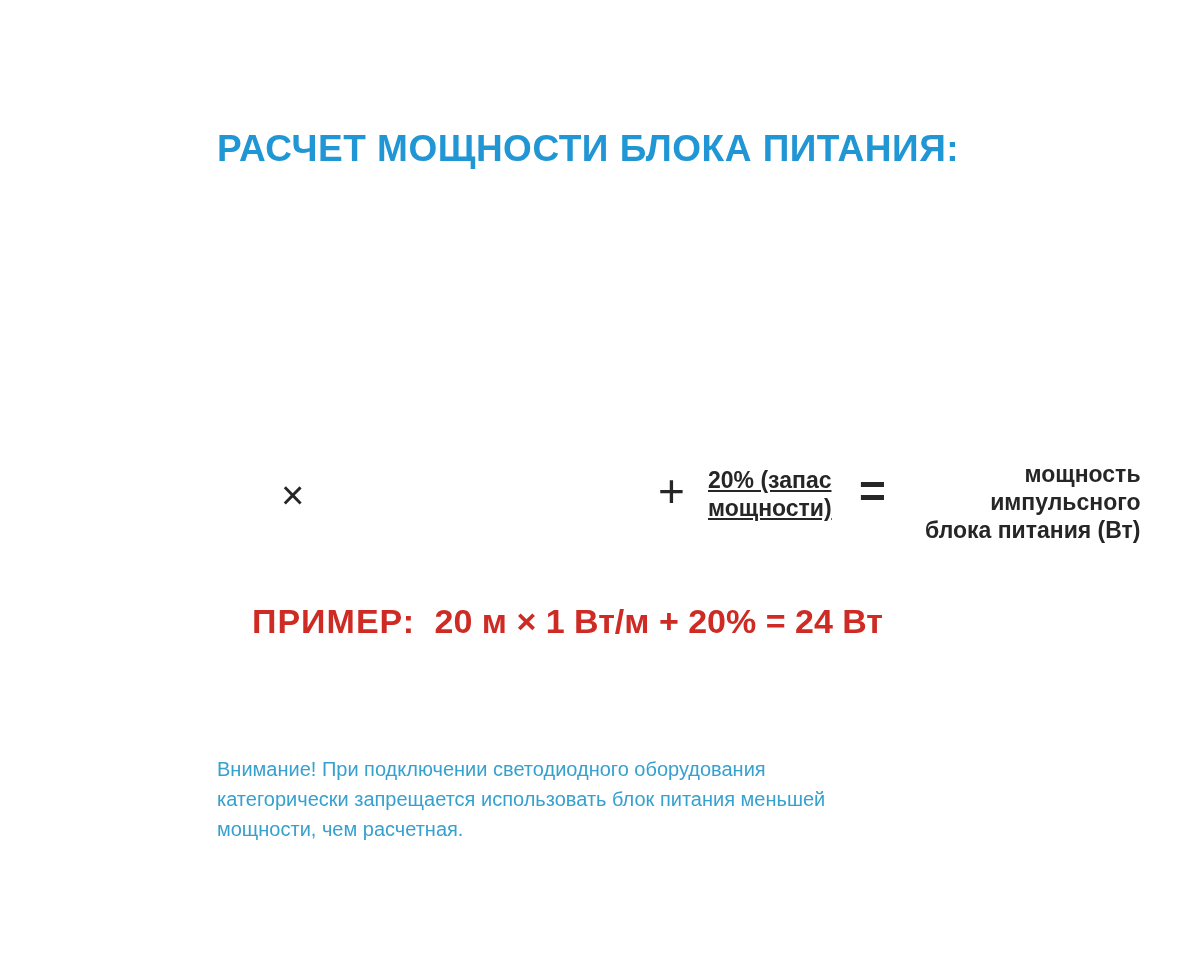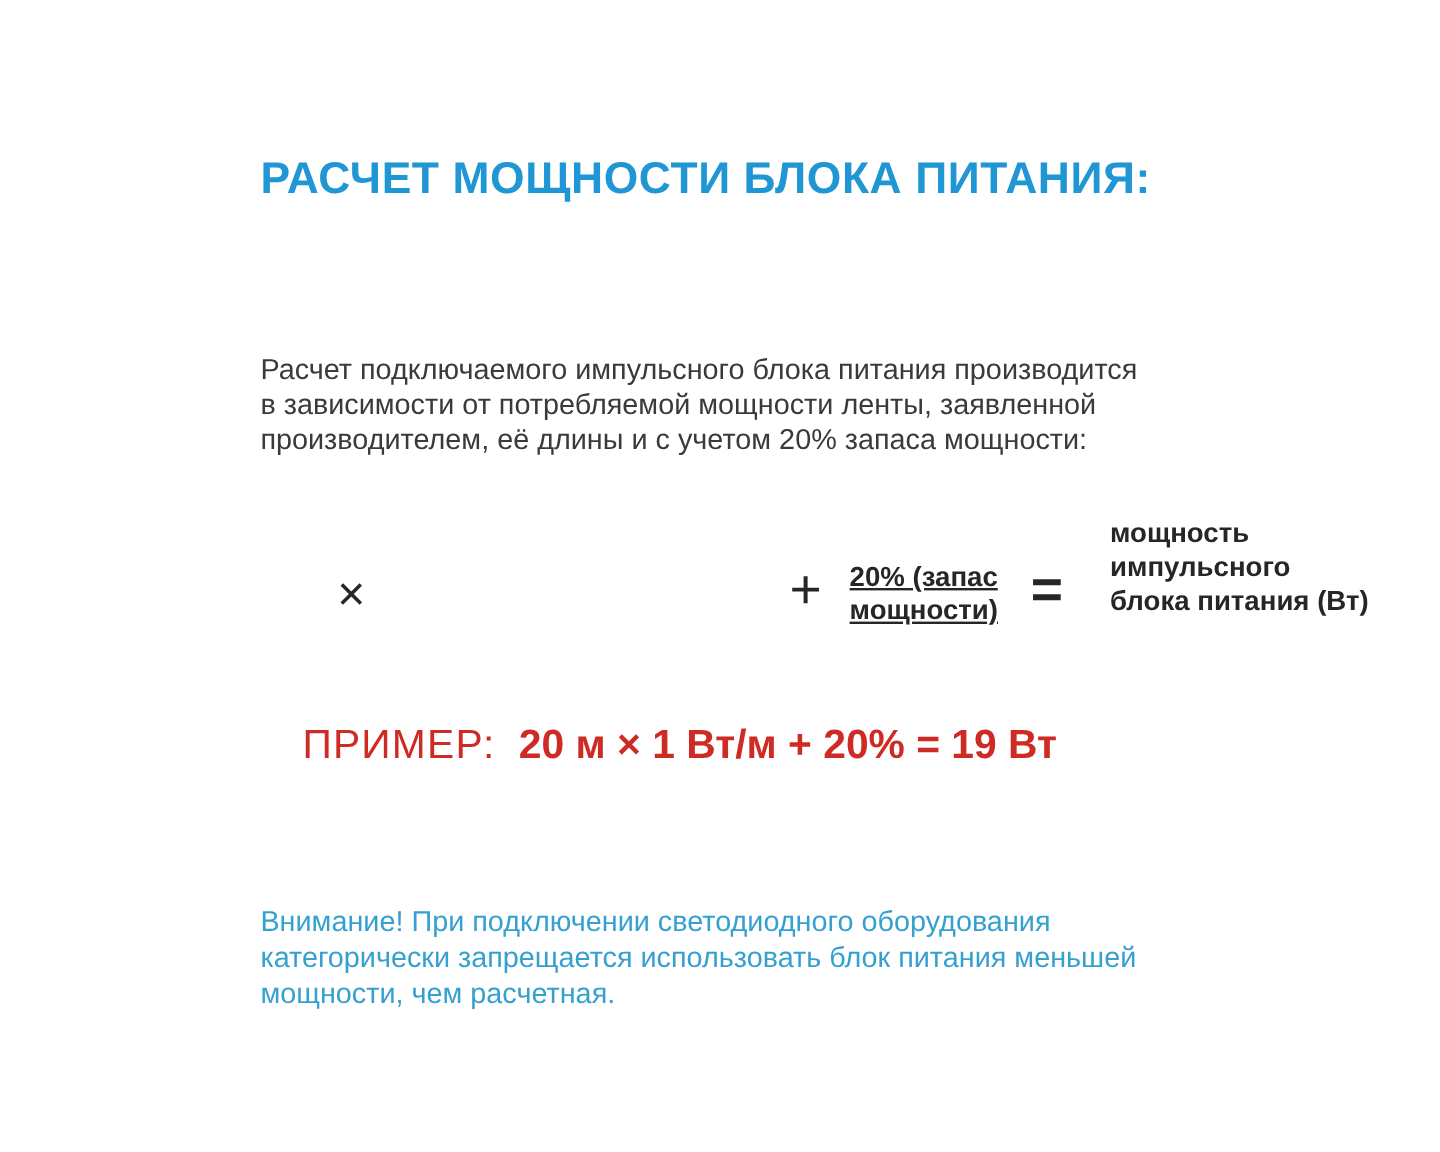--- a/index.html
+++ b/index.html
@@ -50,77 +50,74 @@
     position: absolute;
     font-size: 23px;
     line-height: 28px;
     font-weight: 700;
     color: var(--formula-text, #262626);
     white-space: pre-line;
   }
   .f-term1 { left: 73px;  top: 466px; }
   .f-term2 { left: 318px; top: 452px; }
   .f-term3 { left: 708px; top: 466px; text-decoration: underline; }
-  .f-term4 { left: 925px; top: 430px; }
+  .f-term4 { left: 925px; top: 460px; text-align: right; }
   .f-op {
     position: absolute;
     font-weight: 500;
     color: var(--formula-text, #262626);
     line-height: 1;
   }
   .f-op-mul { left: 281px; top: 475px; font-size: 40px; font-weight: 400; }
   .f-op-plus { left: 658px; top: 468px; font-size: 46px; }
   .f-op-eq  { left: 859px; top: 468px; font-size: 46px; font-weight: 700; }
   .example {
     position: absolute;
     left: 252px;
     top: 602px;
     font-size: 34px;
     color: var(--example-red, #ce2b25);
     white-space: nowrap;
   }
-  .example-label { font-weight: 400; letter-spacing: 1px; text-align: right; }
+  .example-label { font-weight: 700; letter-spacing: 1px; text-align: right; }
   .example-equation { font-weight: 700; margin-left: 10px; }
   .warning {
     position: absolute;
     left: 217px;
     top: 754px;
     margin: 0;
     width: 820px;
-    font-size: 24px;
+    font-size: 20px;
     line-height: 30px;
     font-weight: 400;
     color: var(--warning-blue, #36a0cf);
     white-space: pre-line;
   }
 </style>
 </head>
 <body>
 
 <div class="canvas" style="--title-blue: #2196d4; --body-text: #3a3a3a; --formula-text: #262626; --example-red: #ce2b25; --warning-blue: #36a0cf;">
 
   <h1 class="page-title">РАСЧЕТ МОЩНОСТИ БЛОКА ПИТАНИЯ:</h1>
 
-  <p class="intro">Расчет подключаемого импульсного блока питания производится
-в зависимости от потребляемой мощности ленты, заявленной
-производителем, её длины и с учетом 20% запаса мощности:</p>
 
   <div class="formula">
     <div class="f-op f-op-mul">×</div>
     <div class="f-op f-op-plus">+</div>
     <div class="f-term f-term3">20% (запас
 мощности)</div>
     <div class="f-op f-op-eq">=</div>
     <div class="f-term f-term4">мощность
 импульсного
 блока питания (Вт)</div>
   </div>
 
   <div class="example">
     <span class="example-label">ПРИМЕР:</span>
-    <span class="example-equation">20 м × 1 Вт/м + 20% = 19 Вт</span>
+    <span class="example-equation">20 м × 1 Вт/м + 20% = 24 Вт</span>
   </div>
 
   <p class="warning">Внимание! При подключении светодиодного оборудования
 категорически запрещается использовать блок питания меньшей
 мощности, чем расчетная.</p>
 
 </div>
 
 </body></html>

